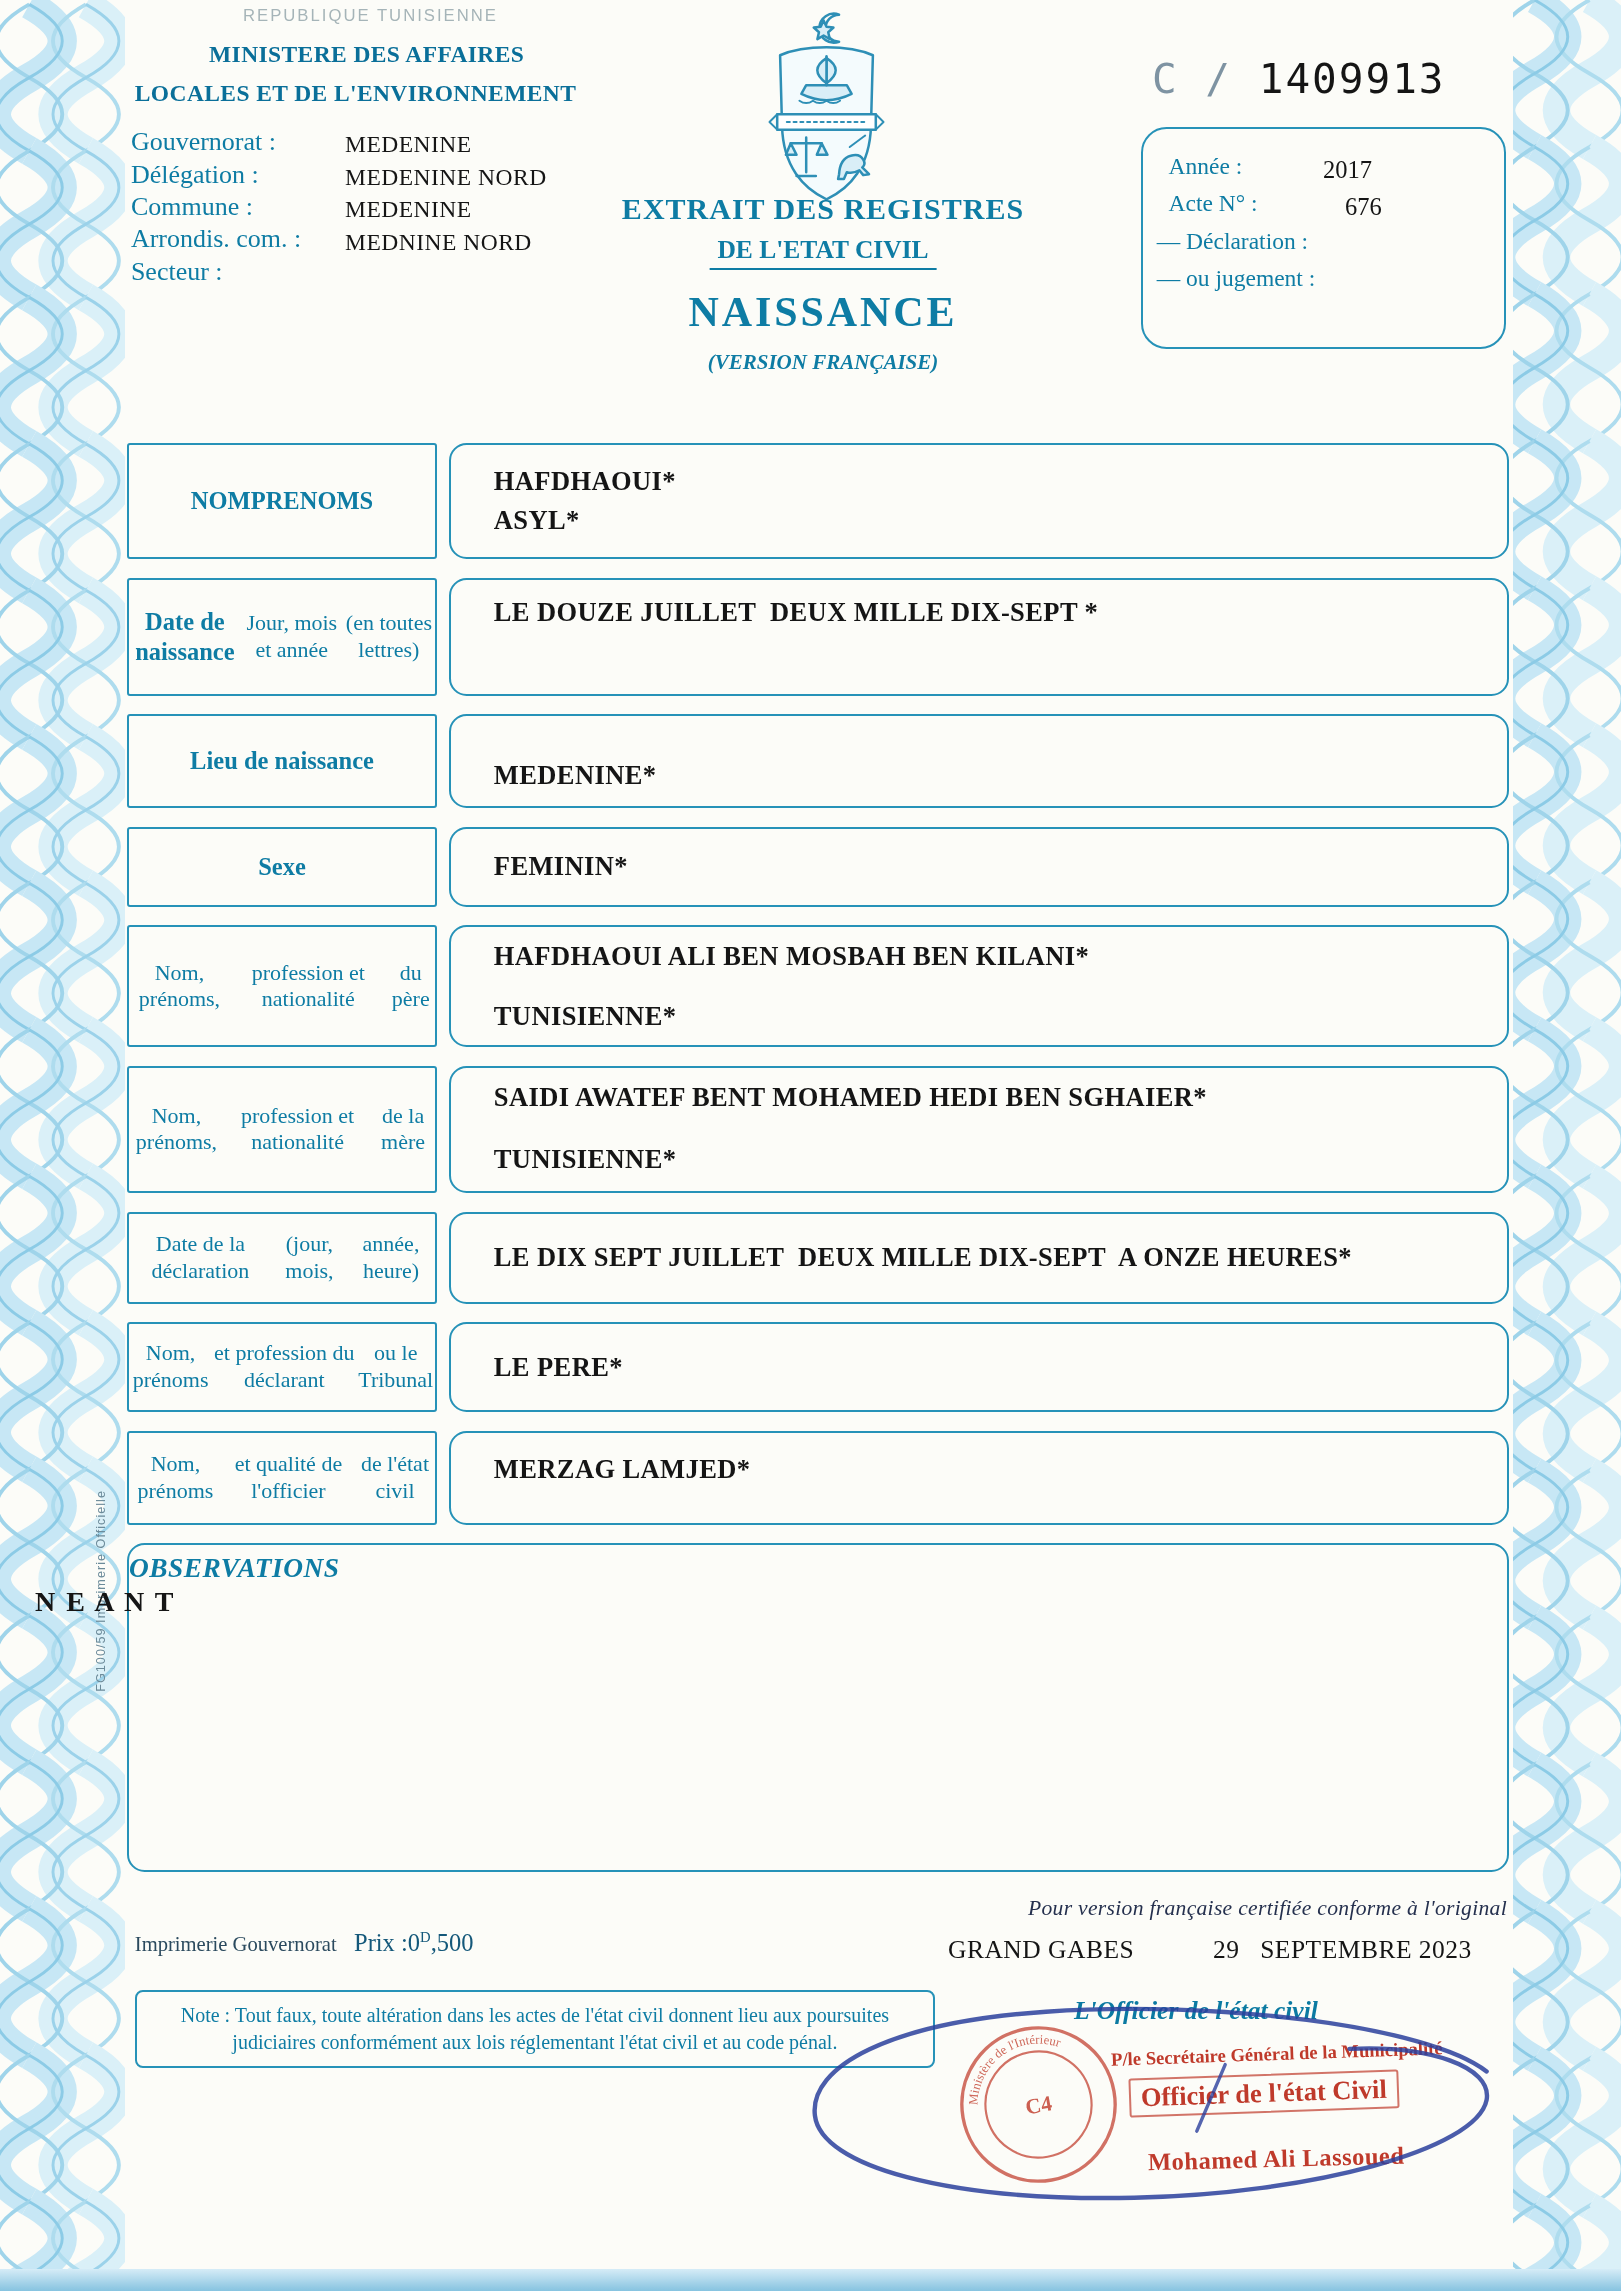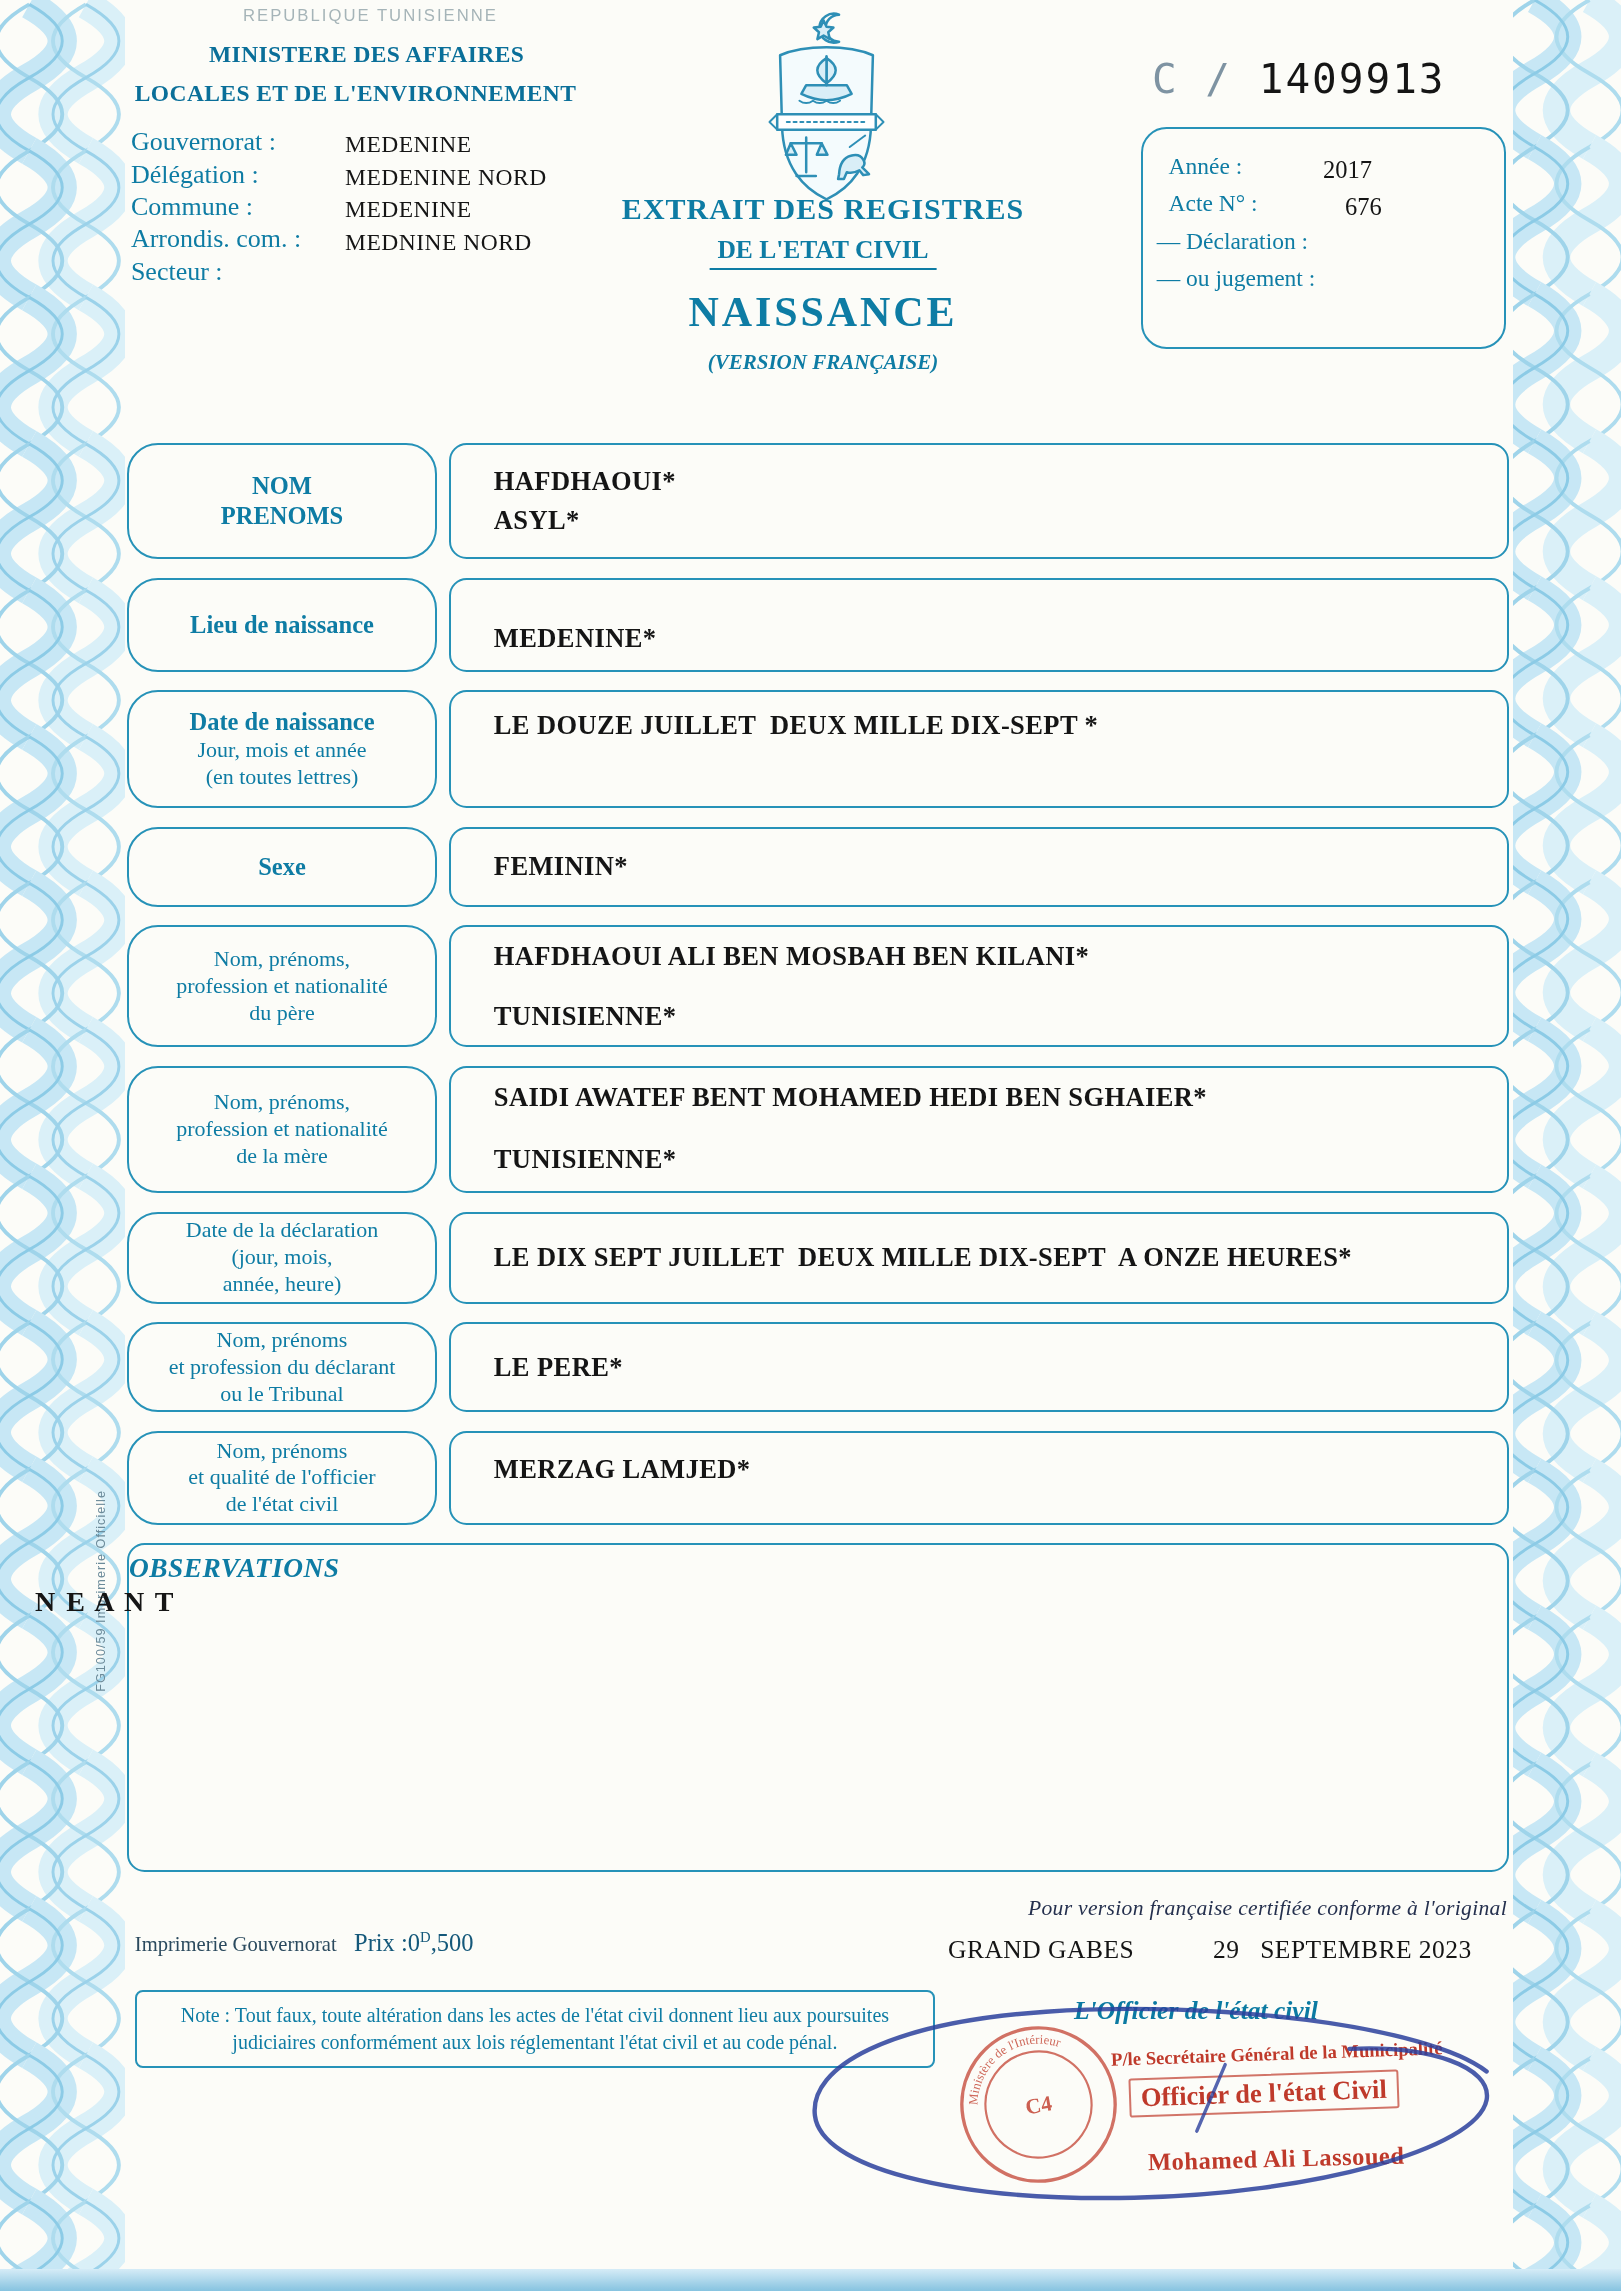--- a/index.html
+++ b/index.html
@@ -44,22 +44,22 @@
   .ab-l3{left:13.7px;top:99px}
   .ab-l4{left:13.7px;top:136px}
   .title-c{left:696px;transform:translateX(-50%);color:var(--accent);white-space:nowrap}
   .t1{top:192px;font-size:30px;font-weight:bold;letter-spacing:1px}
   .t2{top:235px;font-size:25.5px;font-weight:bold;border-bottom:2.5px solid var(--accent);padding:0 7.8px 2.9px}
   .t3{top:288px;font-size:42px;font-weight:bold;letter-spacing:2.9px}
   .t4{top:350px;font-size:21px;font-style:italic;font-weight:600}
   
   .rows{position:absolute;left:0;top:443px;width:1382px;display:flex;flex-direction:column;gap:18.6px}
   .row{display:flex;gap:11.8px}
-  .lbox{width:306px;flex:0 0 306px;border:2.5px solid var(--border);border-radius:31px;
-    display:flex;flex-direction:column;justify-content:center;align-items:center;
+  .lbox{width:306px;flex:0 0 306px;border:2.5px solid var(--border);border-radius:3px;
+    display:flex;flex-direction:row;justify-content:center;align-items:center;
     color:var(--accent);text-align:center;line-height:1.22}
   .vbox{flex:1;border:2.5px solid var(--border);border-radius:17.6px;
     display:flex;flex-direction:column;justify-content:center;padding-left:43px;color:var(--ink)}
   .ll{font-size:22px}
   .ll.big{font-size:24.5px;font-weight:bold}
   .vl{font-size:26.5px;font-weight:600;letter-spacing:0.4px;white-space:pre-wrap}
   .r1{height:116px}.r1 .vbox{gap:7.8px}
   .r2{height:118px}.r2 .vbox{justify-content:flex-start;padding-top:17.6px}
   .r3{height:94px}.r3 .vbox{justify-content:flex-end;padding-bottom:15.7px}
   .r4{height:80px}
@@ -217,37 +217,37 @@
       <div class="lbox">
         <div class="ll big">NOM</div>
         <div class="ll big">PRENOMS</div>
       </div>
       <div class="vbox">
         <div class="vl">HAFDHAOUI*</div>
         <div class="vl">ASYL*</div>
       </div>
     </div>
 
-    <div class="row r3">
-      <div class="lbox">
-        <div class="ll big">Lieu de naissance</div>
-      </div>
-      <div class="vbox">
-        <div class="vl">MEDENINE*</div>
-      </div>
-    </div>
-
     <div class="row r2">
       <div class="lbox">
         <div class="ll big">Date de naissance</div>
         <div class="ll">Jour, mois et année</div>
         <div class="ll">(en toutes lettres)</div>
       </div>
       <div class="vbox">
         <div class="vl">LE DOUZE JUILLET  DEUX MILLE DIX-SEPT *</div>
+      </div>
+    </div>
+
+    <div class="row r3">
+      <div class="lbox">
+        <div class="ll big">Lieu de naissance</div>
+      </div>
+      <div class="vbox">
+        <div class="vl">MEDENINE*</div>
       </div>
     </div>
 
     <div class="row r4">
       <div class="lbox">
         <div class="ll big">Sexe</div>
       </div>
       <div class="vbox">
         <div class="vl">FEMININ*</div>
       </div>

